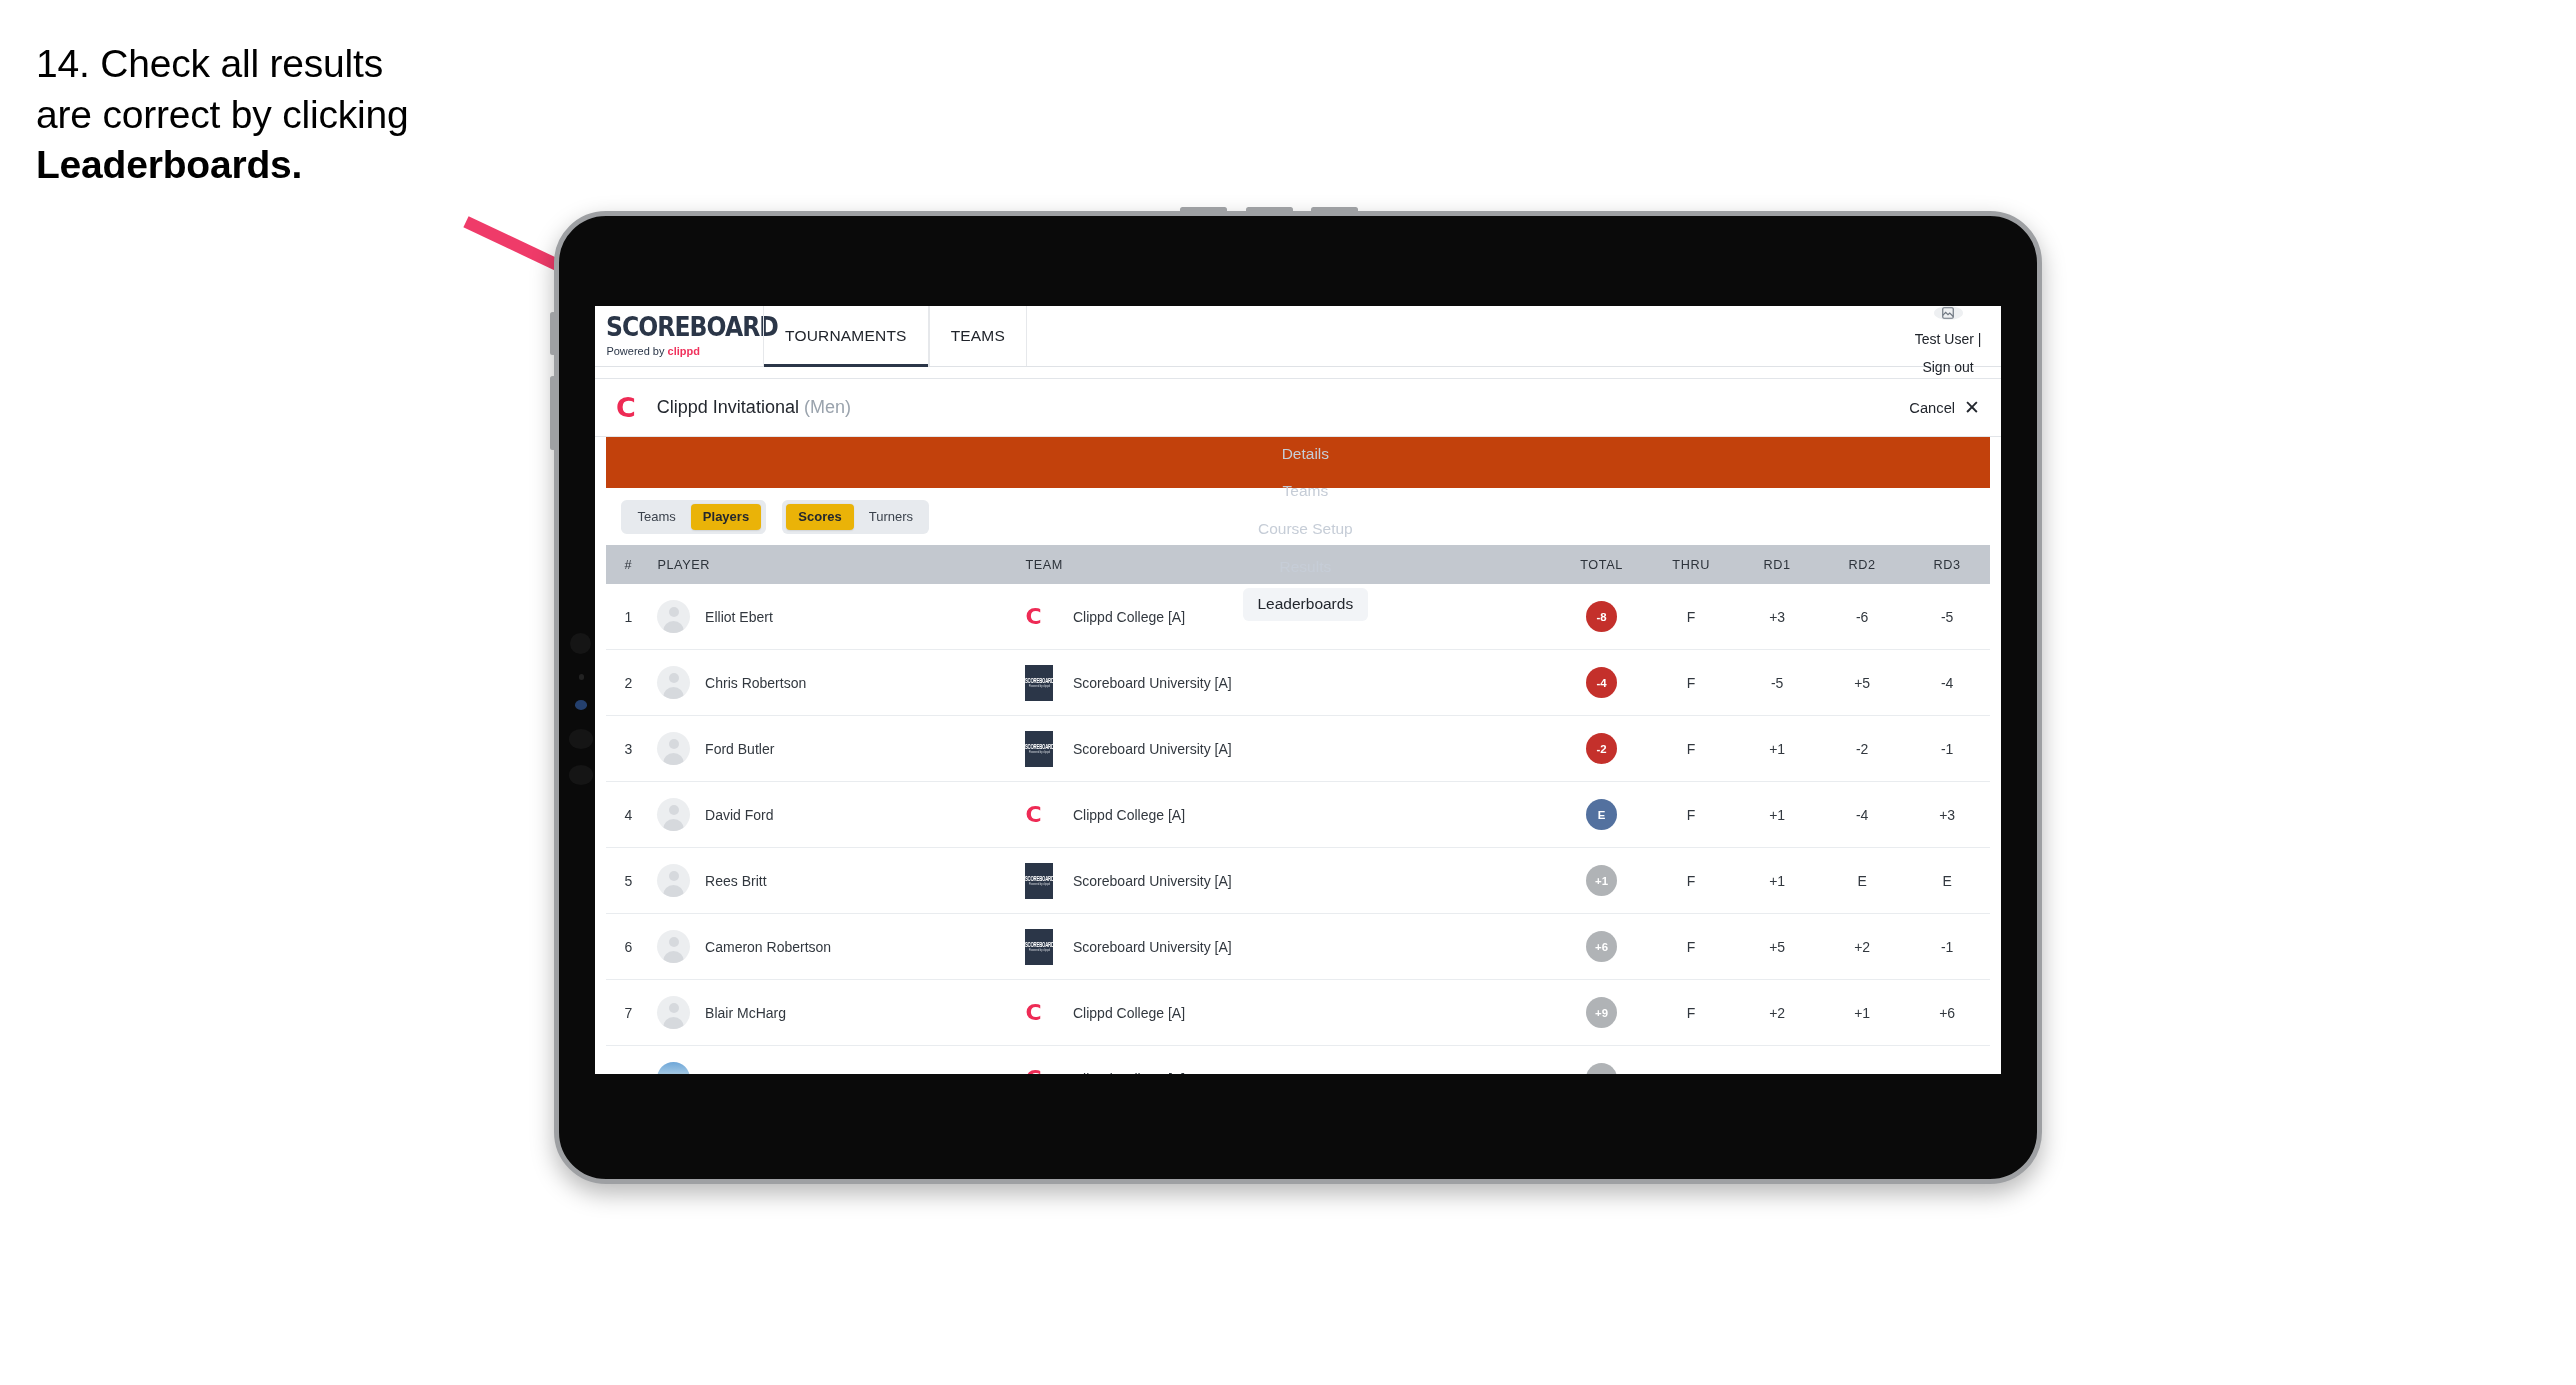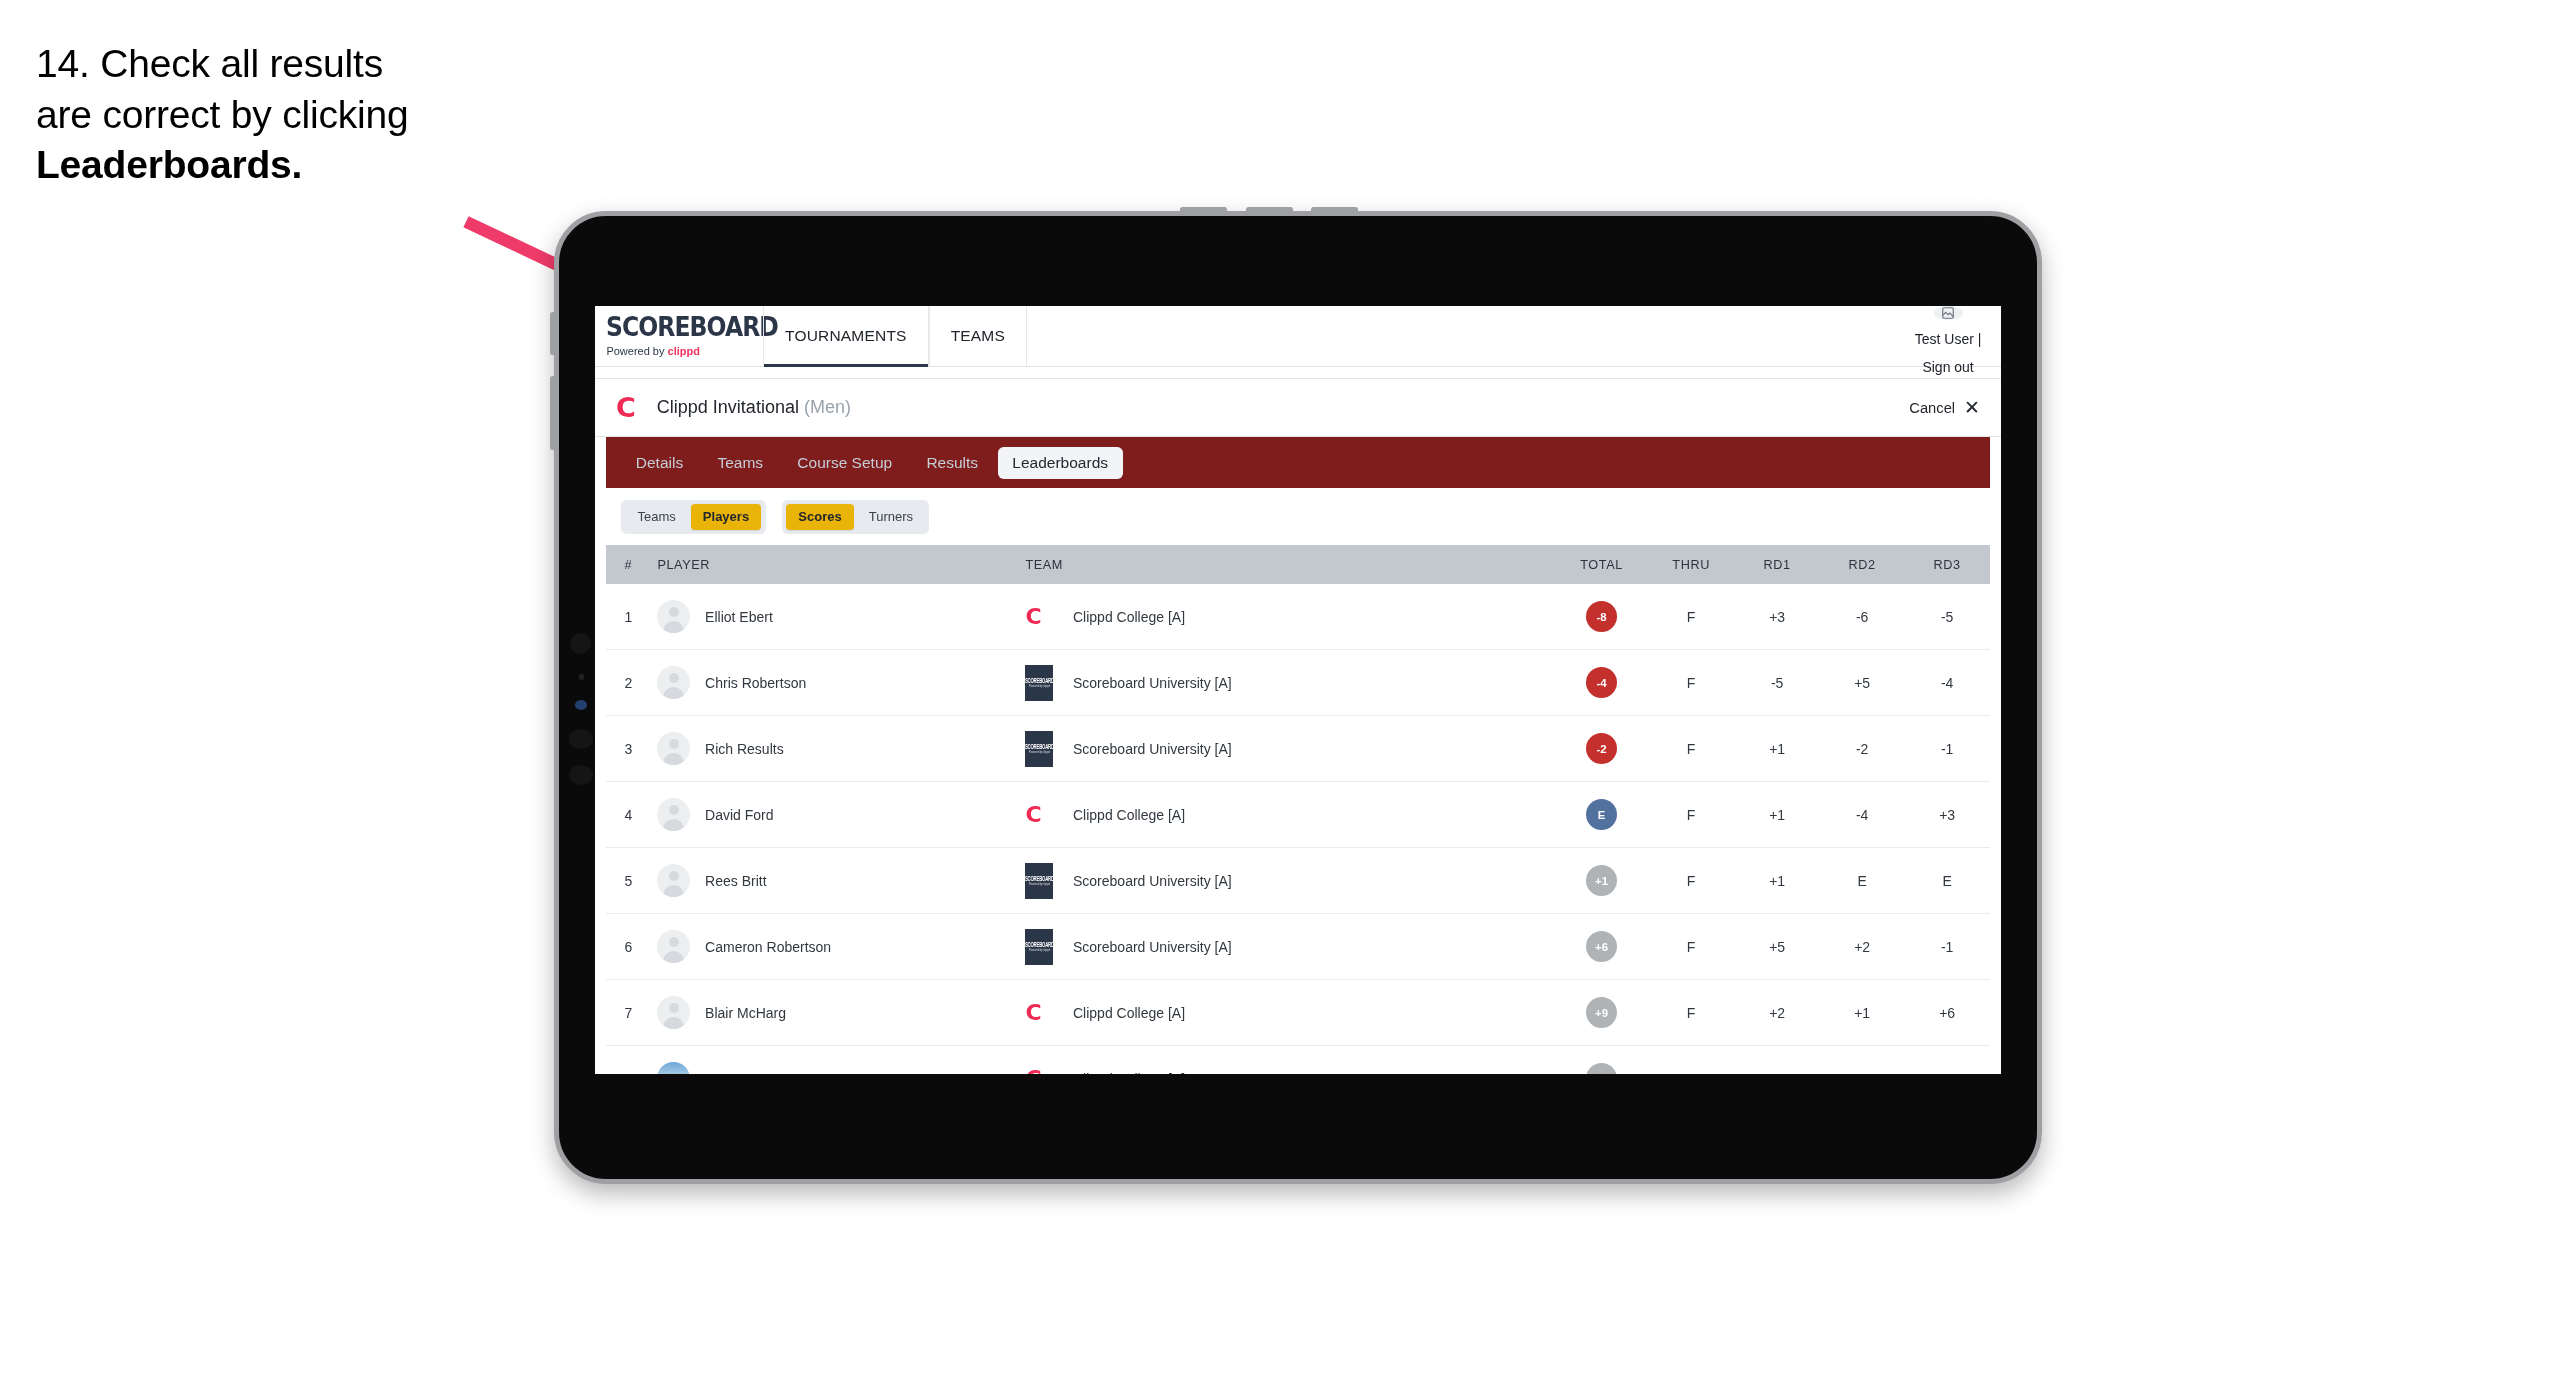--- a/index.html
+++ b/index.html
@@ -192,26 +192,27 @@
     font-size: 14.7px;
     color: #23272e;
     cursor: pointer;
   }
   .t-cancel .xg { font-size: 19px; line-height: 1; }
 
   
   .dark-tabs {
     margin: 0 11.4px;
     height: 51px;
-    background: #7f1d1d;
+    background: #c2410c;
     display: flex;
     align-items: center;
     padding-left: 14.7px;
     box-sizing: border-box;
     gap: 4.9px;
+    flex-direction: column;
   }
   .dtab {
     font-size: 15.5px;
     color: #c6cdd7;
     padding: 7.4px 14.7px;
     border-radius: 5.7px;
     cursor: pointer;
     white-space: nowrap;
   }
   .dtab.active {
@@ -500,21 +501,21 @@
           </div>
           <div class="c-thru">F</div>
           <div class="c-rd">-5</div>
           <div class="c-rd">+5</div>
           <div class="c-rd">-4</div>
         </div>
         <div class="lb-row">
           <div class="c-rank">3</div>
           <div class="c-player">
             <div class="p-av"></div>
-            <span>Rich Results</span>
+            <span>Ford Butler</span>
           </div>
           <div class="c-team">
             <div class="t-logo-sb">
               <span class="l1">SCOREBOARD</span>
               <span class="l2">Powered by clippd</span>
             </div>
             <span>Scoreboard University [A]</span>
           </div>
           <div class="c-total">
             <span class="badge under">-2</span>

